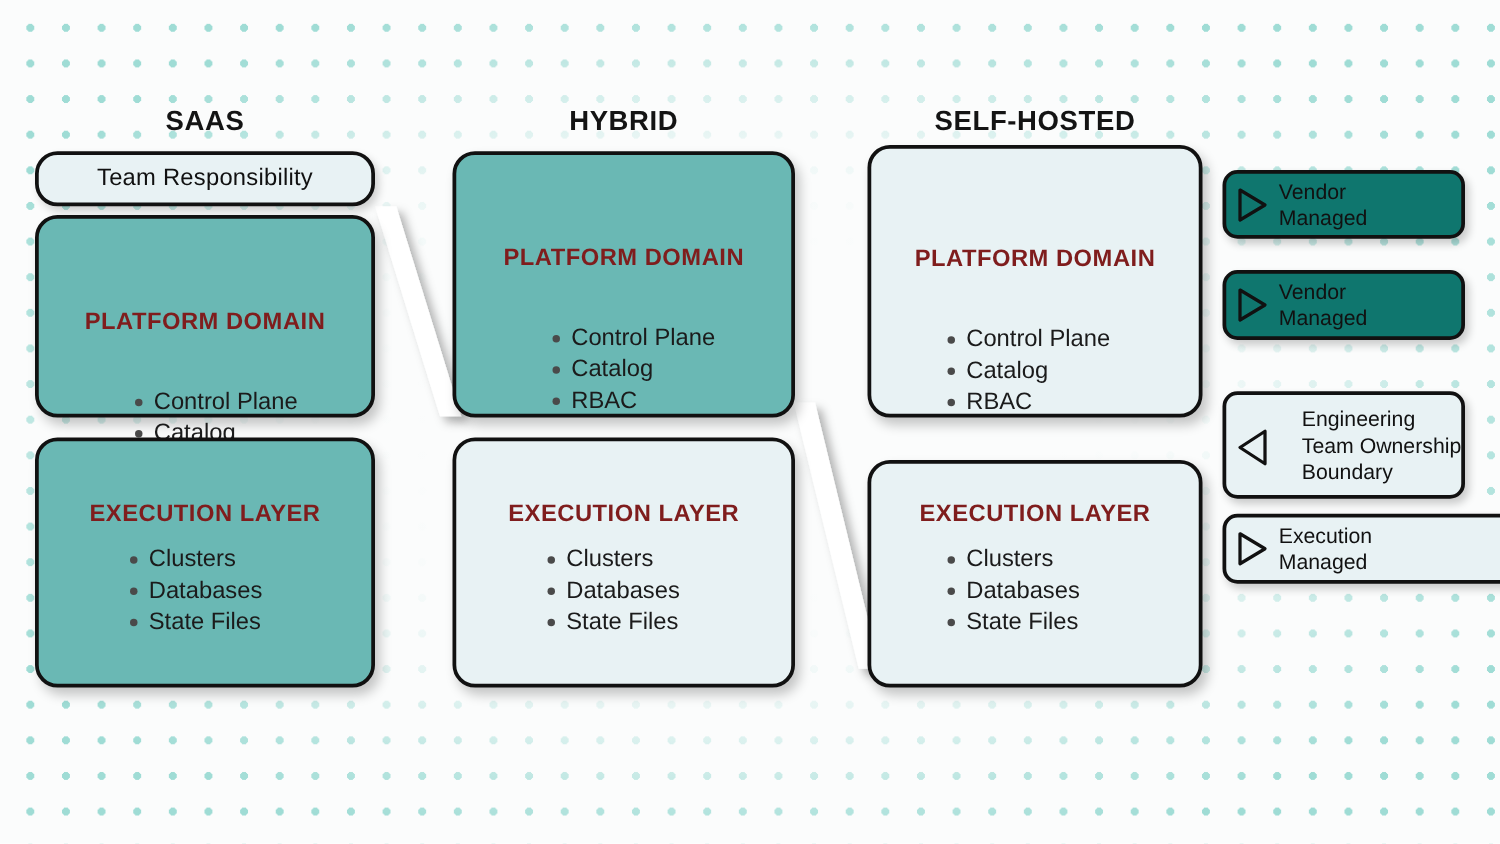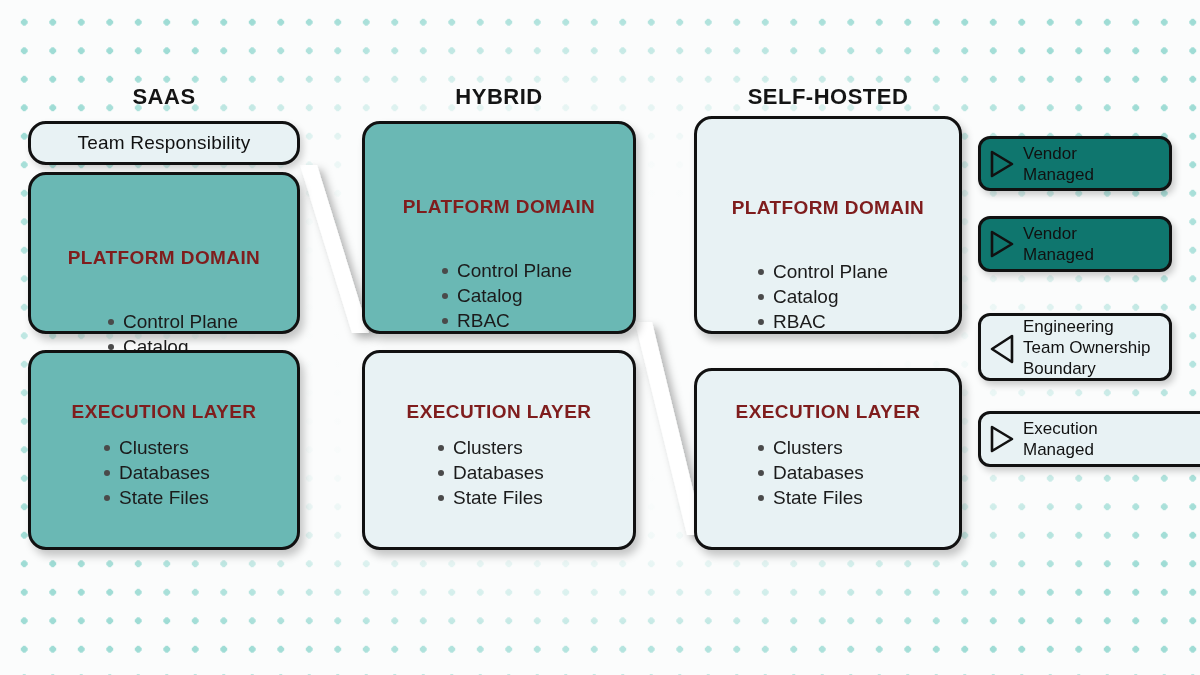--- a/index.html
+++ b/index.html
@@ -238,21 +238,21 @@
   <div class="legend-item teal" style="left:978px; top:216px; width:194px; height:56px;">
     <span class="tri">
       <svg width="26" height="30" viewBox="0 0 26 30">
           <polygon points="3,3 23,15 3,27" fill="none" stroke="#111111" stroke-width="2.6" stroke-linejoin="round"></polygon>
         </svg>
     </span>
     <span class="legend-label">Vendor
 Managed</span>
   </div>
 
-  <div class="legend-item light" style="left:978px; top:313px; width:194px; height:68px;">
+  <div class="legend-item light" style="left:978px; top:313px; width:194px; height:86px;justify-content:space-between;">
     <span class="tri">
       <svg width="26" height="34" viewBox="0 0 26 34">
           <polygon points="23,4 23,30 3,17" fill="none" stroke="#111111" stroke-width="2.6" stroke-linejoin="round"></polygon>
         </svg>
     </span>
     <span class="legend-label">Engineering
 Team Ownership
 Boundary</span>
   </div>
 

